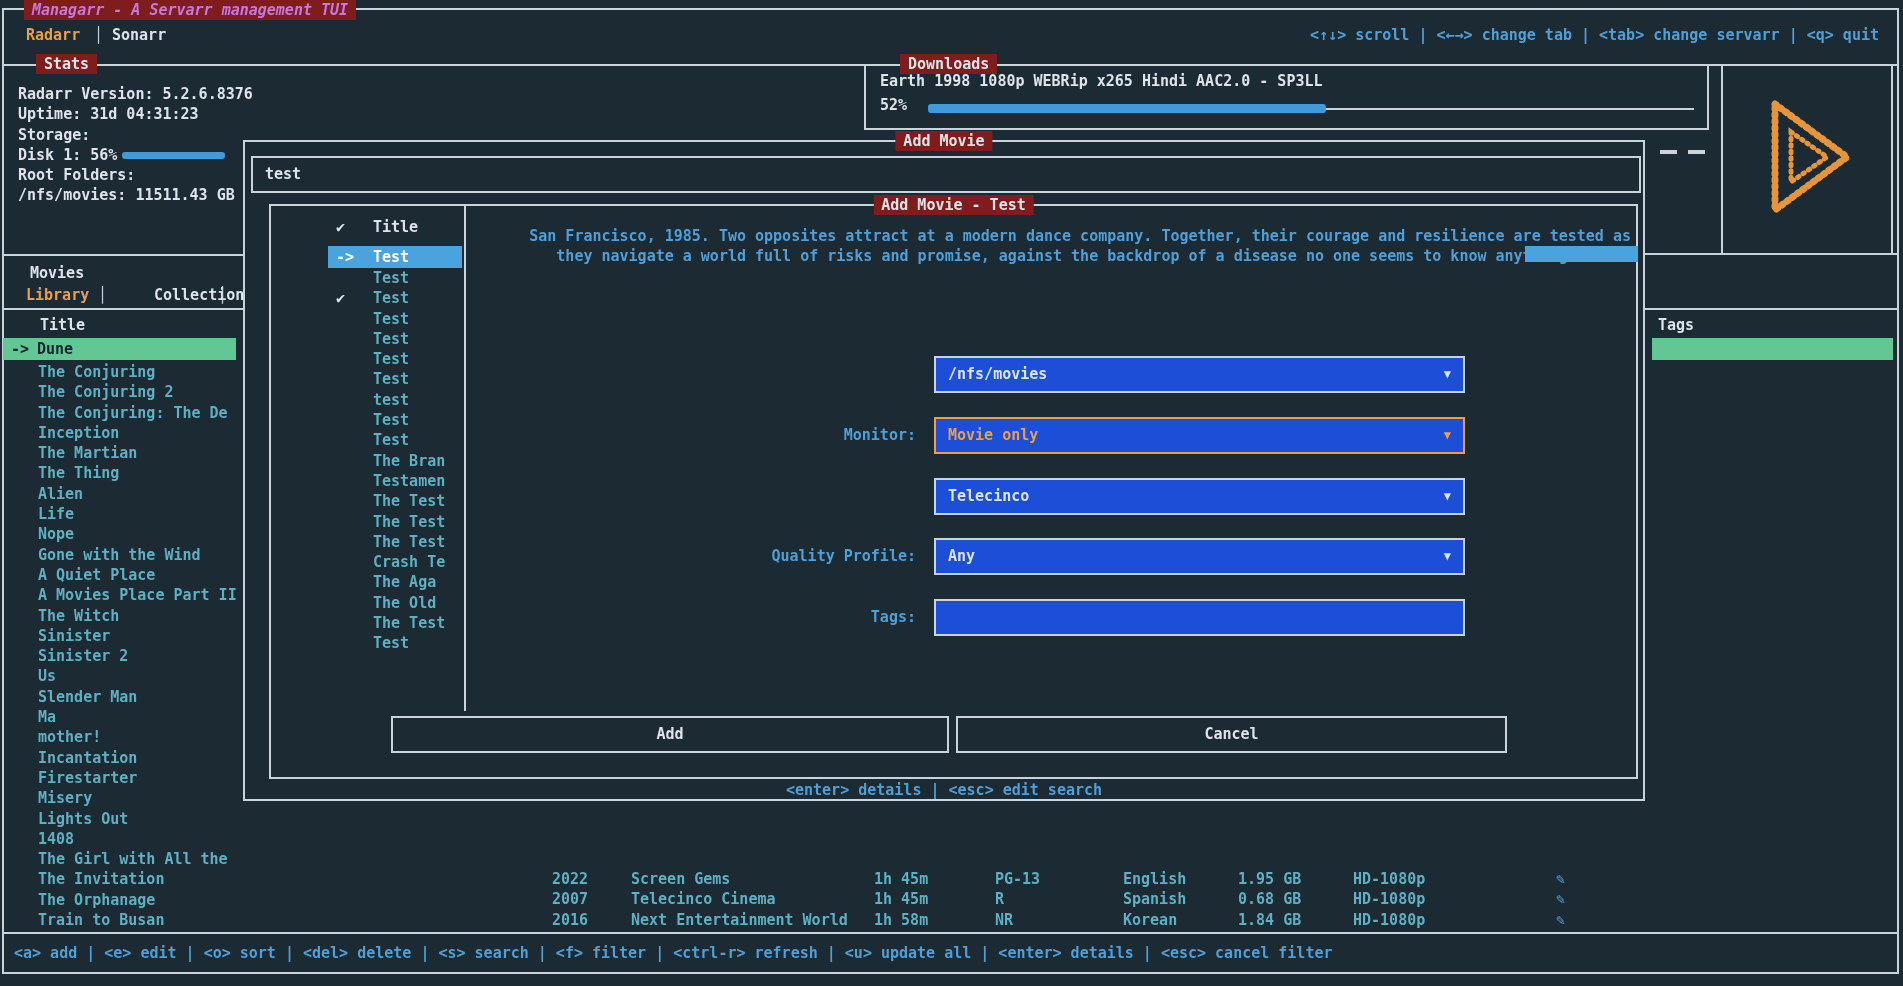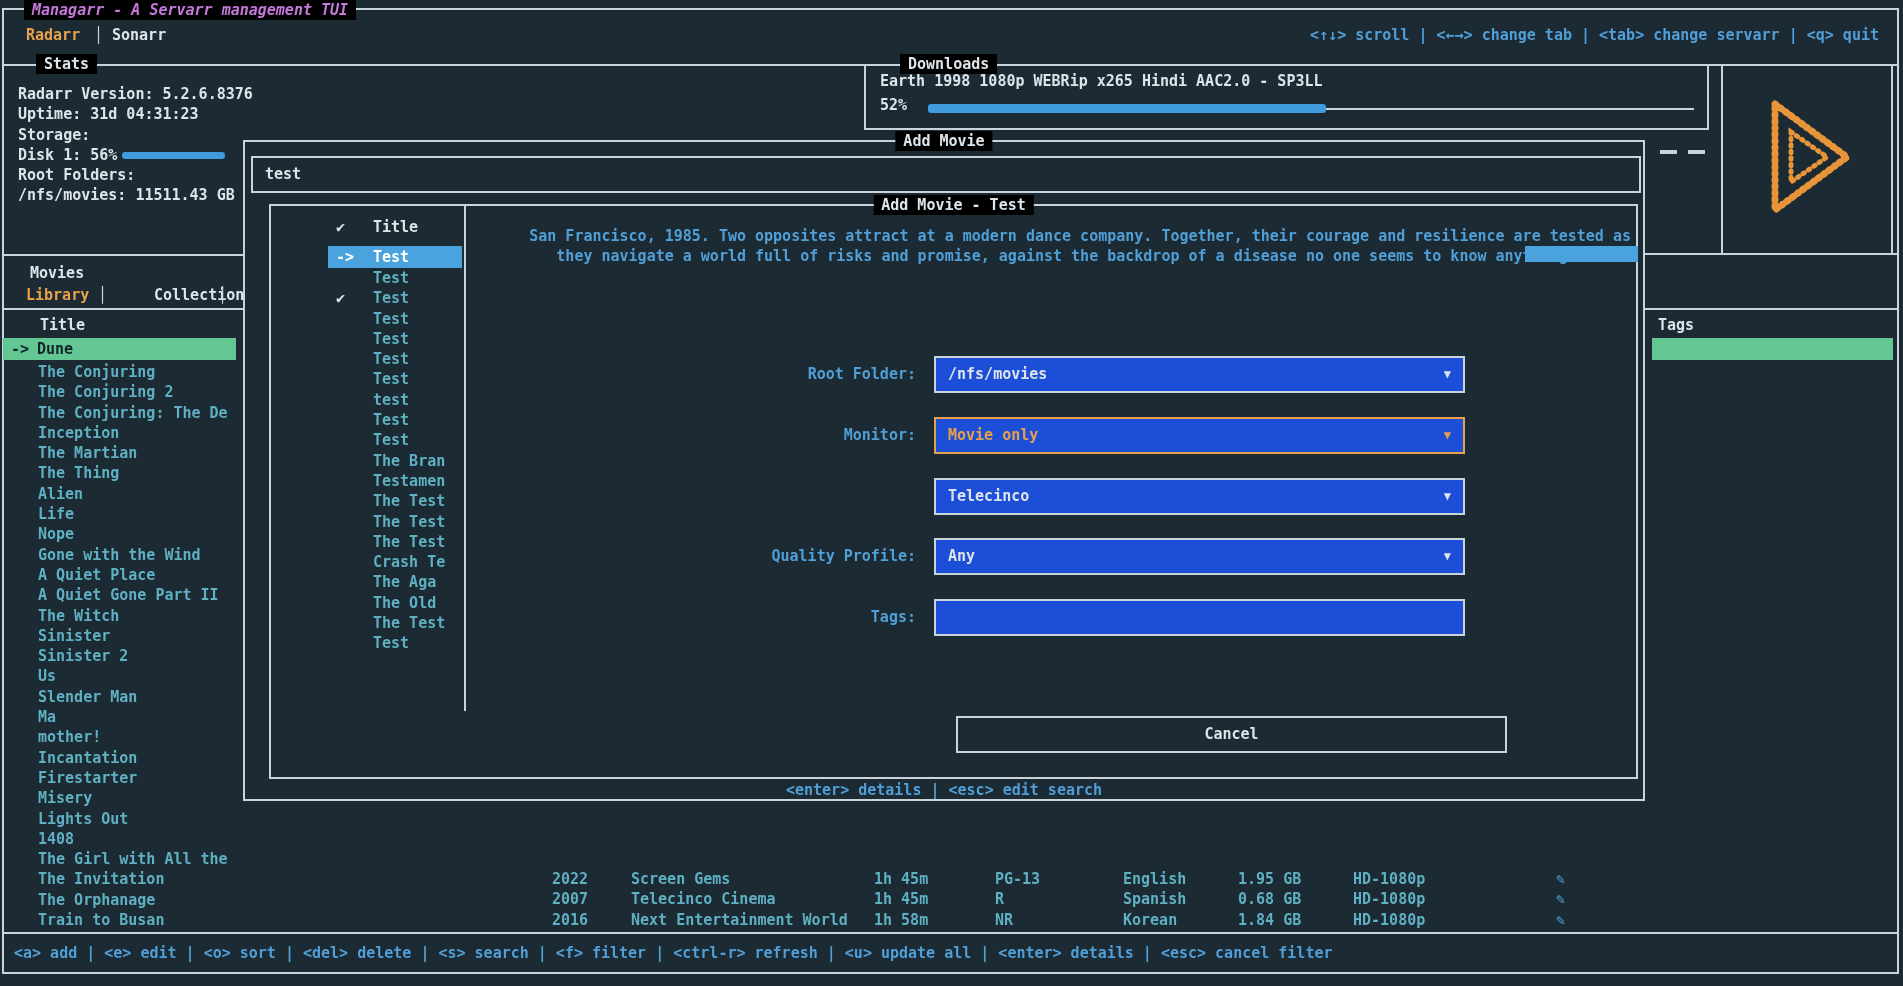--- a/index.html
+++ b/index.html
@@ -6,21 +6,21 @@
   html,body { margin:0; padding:0; }
   body {
     width:1903px; height:986px; position:relative; overflow:hidden;
     background:#1b2a33; color:#dde4ea;
     font-family:"DejaVu Sans Mono", monospace;
     font-weight:bold; font-size:15px;
   }
   .abs { position:absolute; }
   .hline { position:absolute; height:2px; background:#c9d3da; }
   .box { position:absolute; border:2px solid #c9d3da; background:#1b2a33; }
-  .ptitle { position:absolute; background:#000000; padding:0 8px; height:20px; line-height:20px; z-index:5; }
+  .ptitle { position:absolute; background:#7f1d1d; padding:0 8px; height:20px; line-height:20px; z-index:5; }
   .blue { color:#519fd7; }
   .orange { color:#e8a14a; }
   .magenta { color:#c678dd; font-style:italic; }
   .sep { color:#c9d3da; }
   .trow { height:20.3px; line-height:20.3px; white-space:pre; }
   #movie-list .trow { color:#5fb0c2; }
   .greenrow { position:absolute; height:22px; background:#63c793; color:#13242c; line-height:22px; }
   .selblue { background:#4aa3dd; color:#ffffff; }
   #results-list .trow { color:#5fb0c2; }
   .rcheck { display:inline-block; width:37px; color:#dde4ea; }
@@ -101,21 +101,21 @@
     <div class="trow">The Conjuring 2</div>
     <div class="trow">The Conjuring: The De</div>
     <div class="trow">Inception</div>
     <div class="trow">The Martian</div>
     <div class="trow">The Thing</div>
     <div class="trow">Alien</div>
     <div class="trow">Life</div>
     <div class="trow">Nope</div>
     <div class="trow">Gone with the Wind</div>
     <div class="trow">A Quiet Place</div>
-    <div class="trow">A Quiet Gone Part II</div>
+    <div class="trow">A Movies Place Part II</div>
     <div class="trow">The Witch</div>
     <div class="trow">Sinister</div>
     <div class="trow">Sinister 2</div>
     <div class="trow">Us</div>
     <div class="trow">Slender Man</div>
     <div class="trow">Ma</div>
     <div class="trow">mother!</div>
     <div class="trow">Incantation</div>
     <div class="trow">Firestarter</div>
     <div class="trow">Misery</div>
@@ -204,21 +204,20 @@
       <div class="trow"><span class="rcheck"></span><span>The Old</span></div>
       <div class="trow"><span class="rcheck"></span><span>The Test</span></div>
       <div class="trow"><span class="rcheck"></span><span>Test</span></div>
     </div>
 
   <div class="abs blue" style="left:210px; top:20px; width:1150px; text-align:right;">
     <div class="trow">San Francisco, 1985. Two opposites attract at a modern dance company. Together, their courage and resilience are tested as</div>
     <div class="trow">they navigate a world full of risks and promise, against the backdrop of a disease no one seems to know anything about.</div>
   </div>
 
-  <div class="field-label" style="top:158px;">Root Folder:</div>
   <div class="field-box" style="left:663px; top:150px;">
     <span>/nfs/movies</span>
     <span class="dd-arrow">▼</span>
   </div>
 
   <div class="field-label" style="top:219px;">Monitor:</div>
   <div class="field-box hl" style="left:663px; top:211px;">
     <span>Movie only</span>
     <span class="dd-arrow">▼</span>
   </div>
@@ -232,16 +231,17 @@
   <div class="field-box" style="left:663px; top:332px;">
     <span>Any</span>
     <span class="dd-arrow">▼</span>
   </div>
 
   <div class="field-label" style="top:401px;">Tags:</div>
   <div class="field-box" style="left:663px; top:393px;">
     <span></span>
   </div>
 
+  <div class="btn" style="left:120px; top:510px; width:558px;">Add</div>
   <div class="btn" style="left:685px; top:510px; width:551px;">Cancel</div>
 </div>
 
 <div class="abs" style="left:1525px; top:246px; width:113px; height:16px; background:#4aa3dd; z-index:30;"></div>
 
 </body></html>

